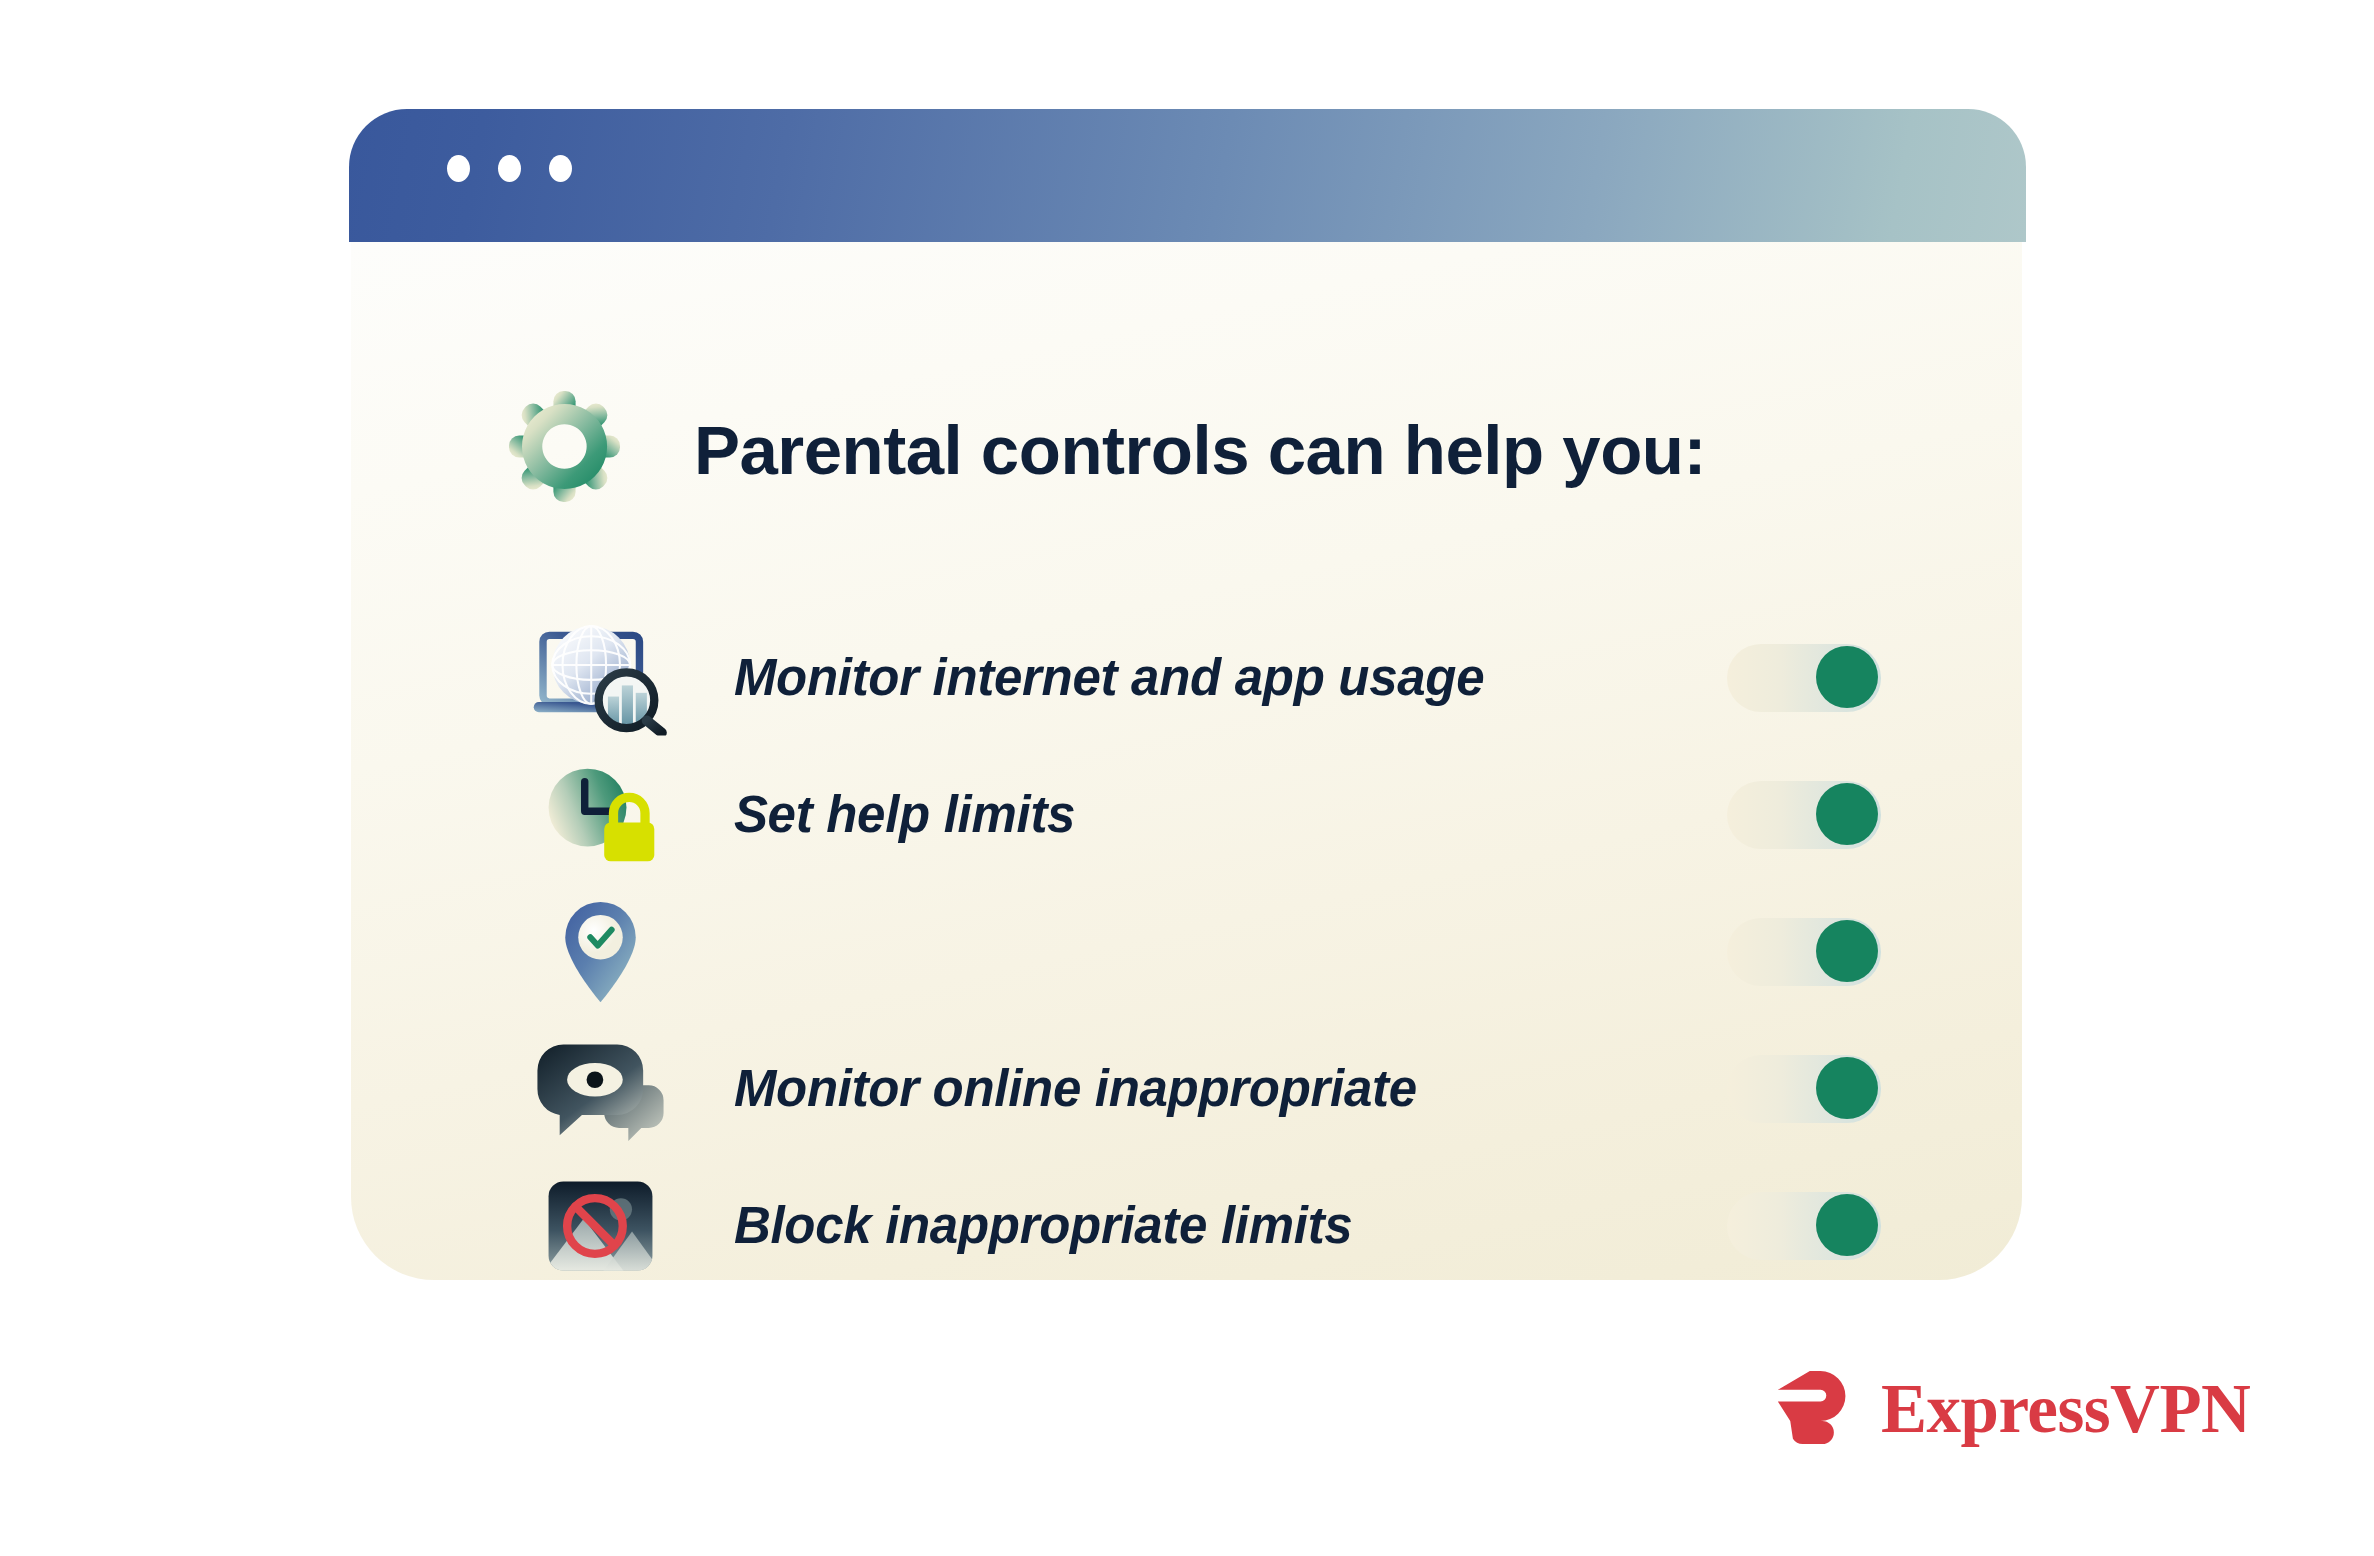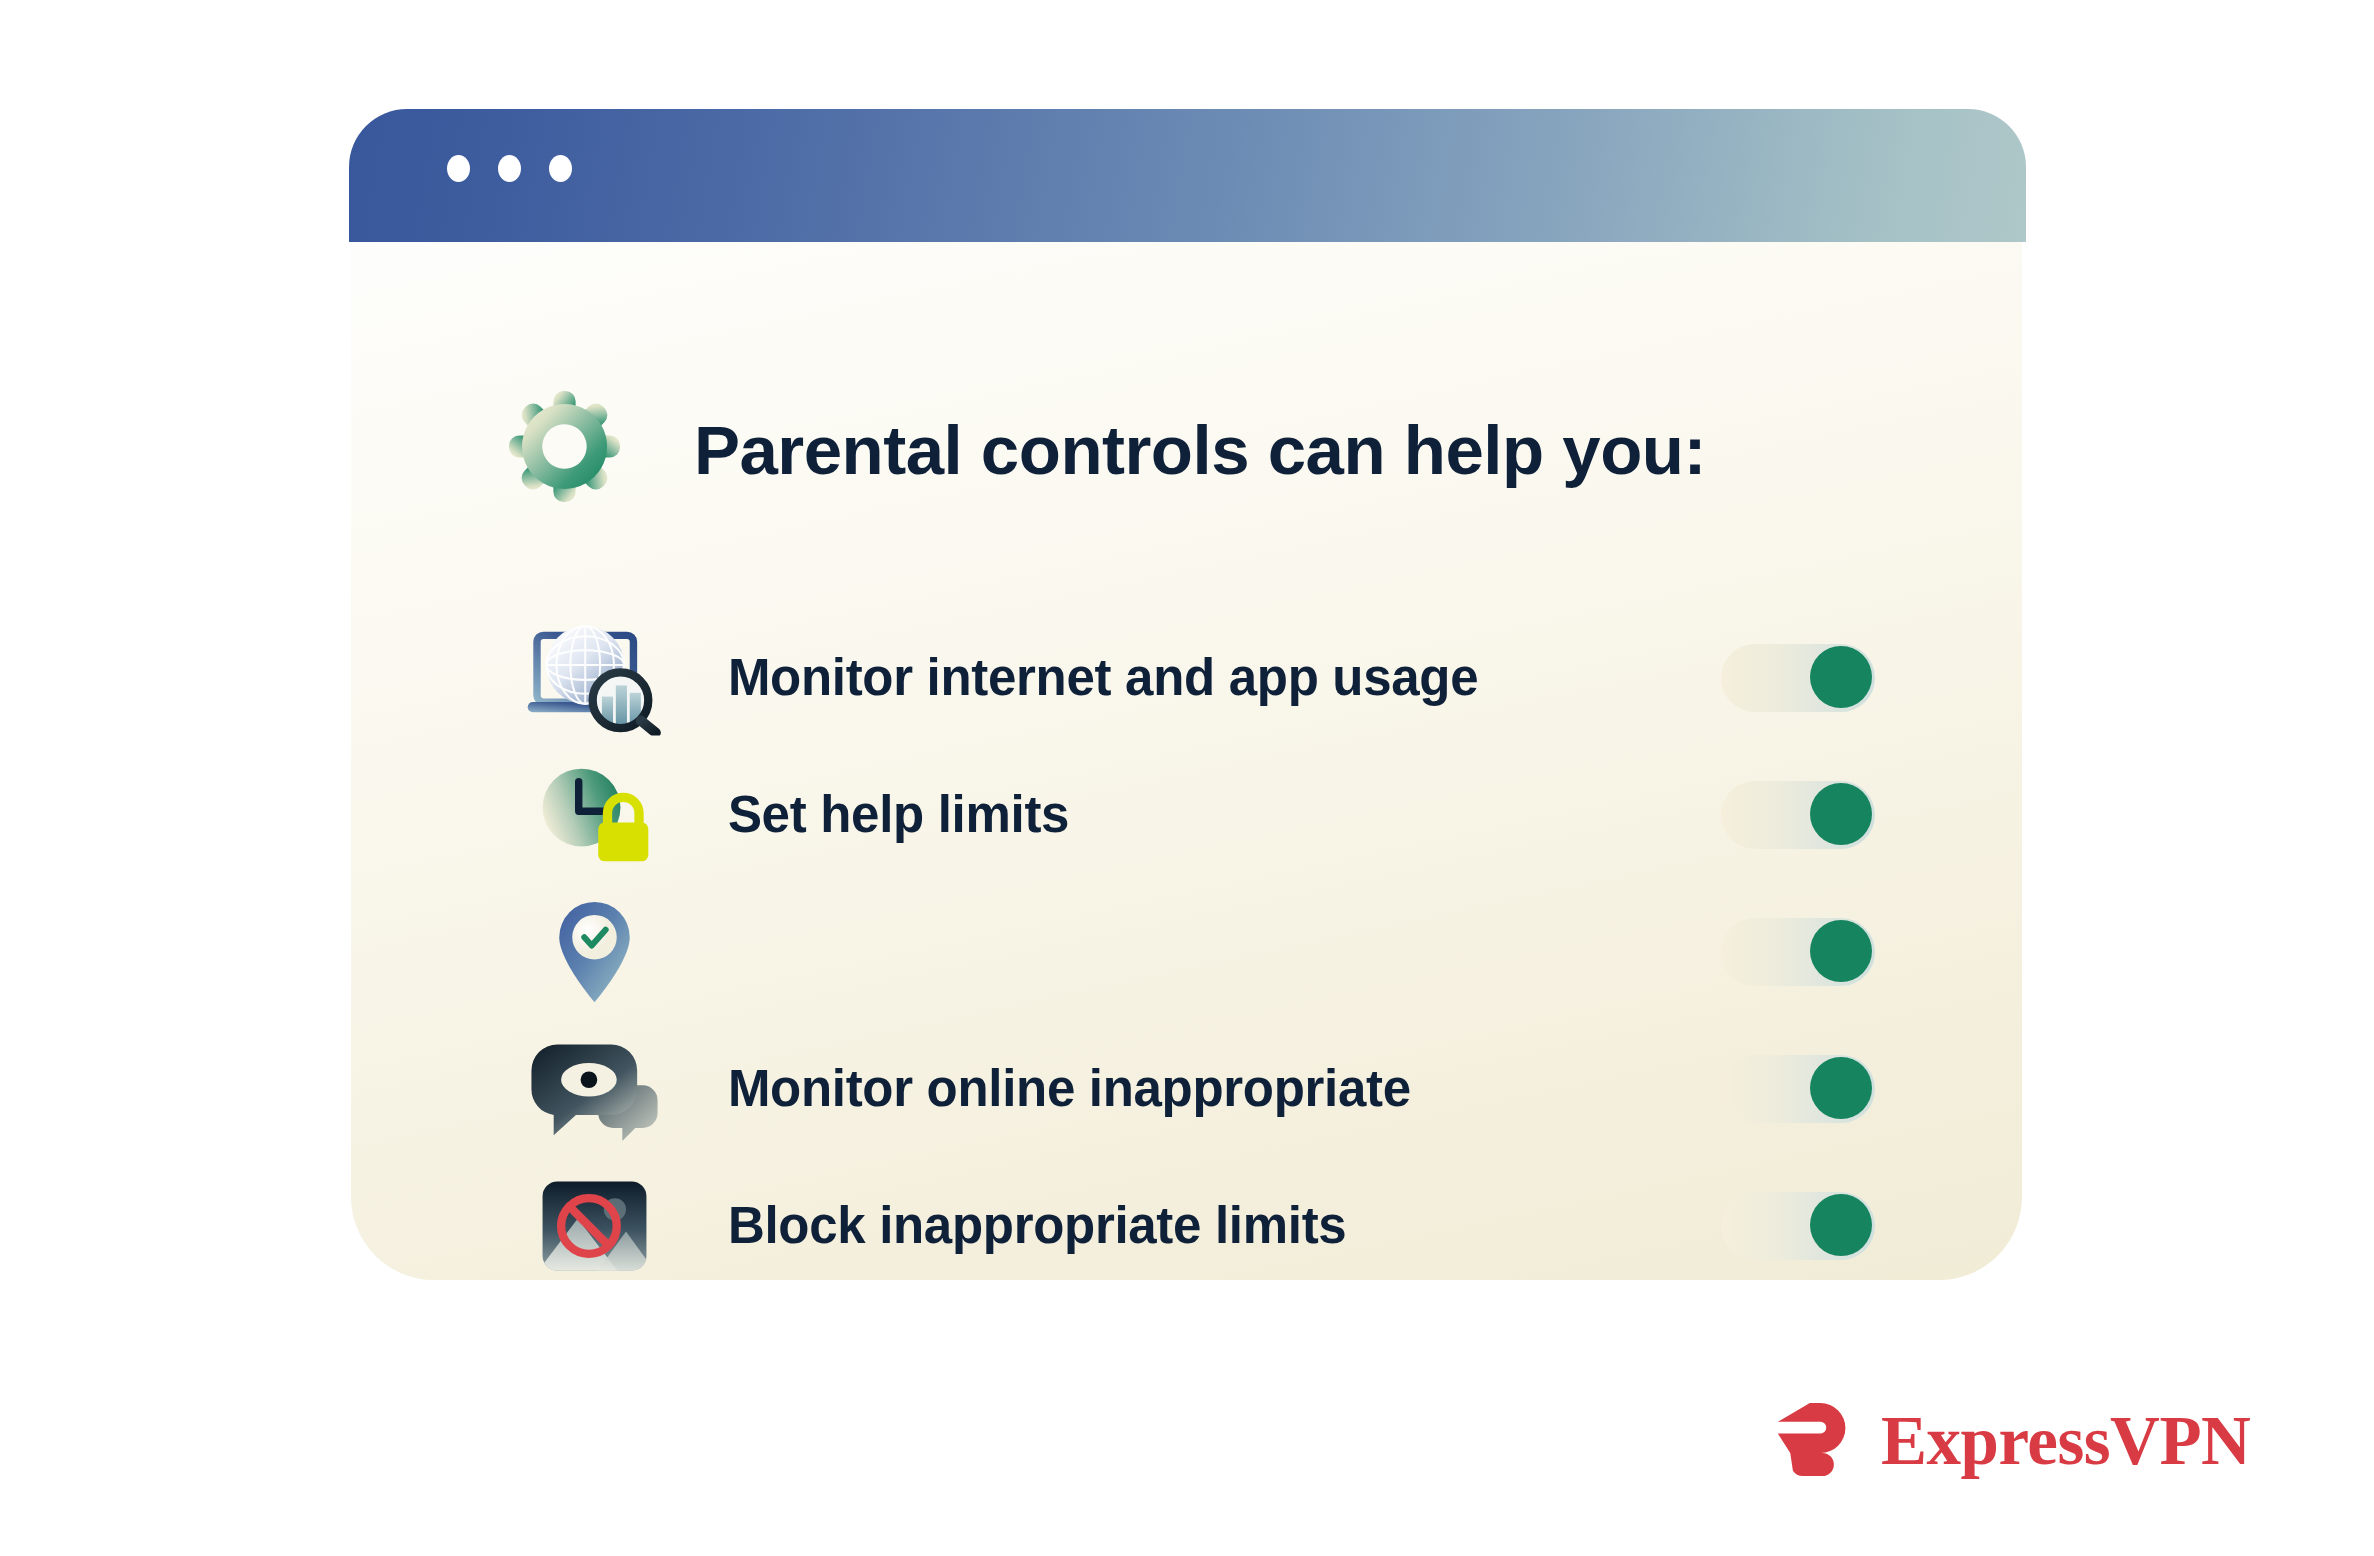--- a/index.html
+++ b/index.html
@@ -98,23 +98,24 @@
     line-height: 80px;
     font-weight: 700;
     color: #0f2039;
     letter-spacing: -0.5px;
     white-space: nowrap;
   }
 
   
   #feature-list {
     position: absolute;
-    left: 0;
+    left: 6px;
     top: 367px;
     width: 100%;
+    font-style: italic;
   }
 
   .feature-row {
     position: relative;
     height: 137px;
     display: flex;
     align-items: center;
   }
 
   .feature-icon {
@@ -156,21 +157,21 @@
     width: 62px;
     height: 62px;
     border-radius: 50%;
     background: #16845f;
   }
 
   
   #brand-logo {
     position: absolute;
     left: 1768px;
-    top: 1396px;
+    top: 1364px;
     display: flex;
     align-items: center;
     gap: 24px;
   }
   #brand-mark { width: 89px; height: 89px; display: block; }
   #brand-wordmark {
     font-family: "Liberation Serif", serif;
     font-size: 69px;
     line-height: 74px;
     font-weight: 700;

